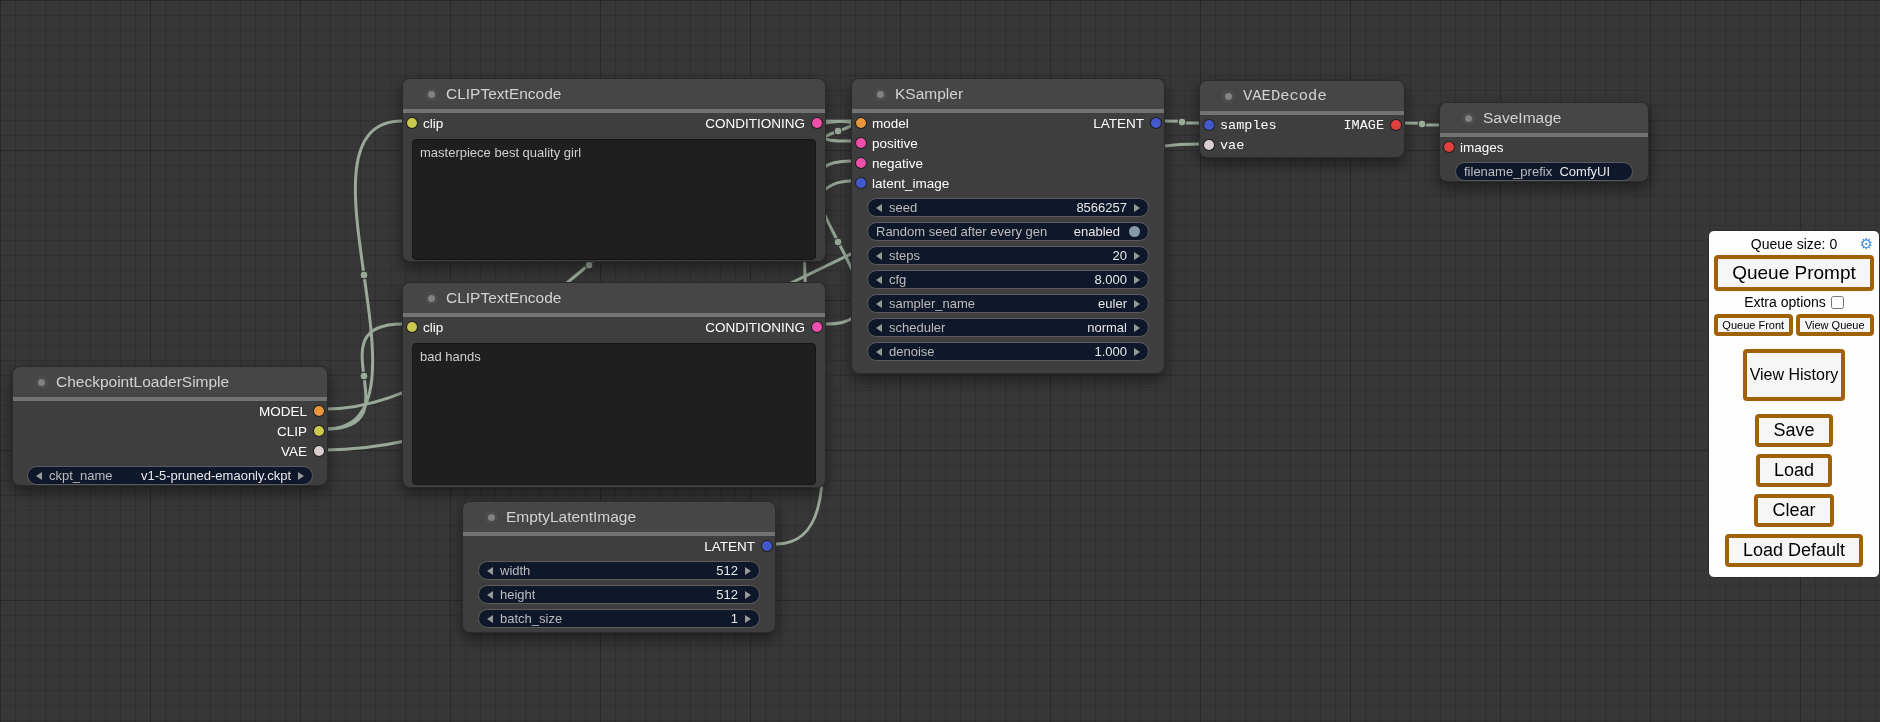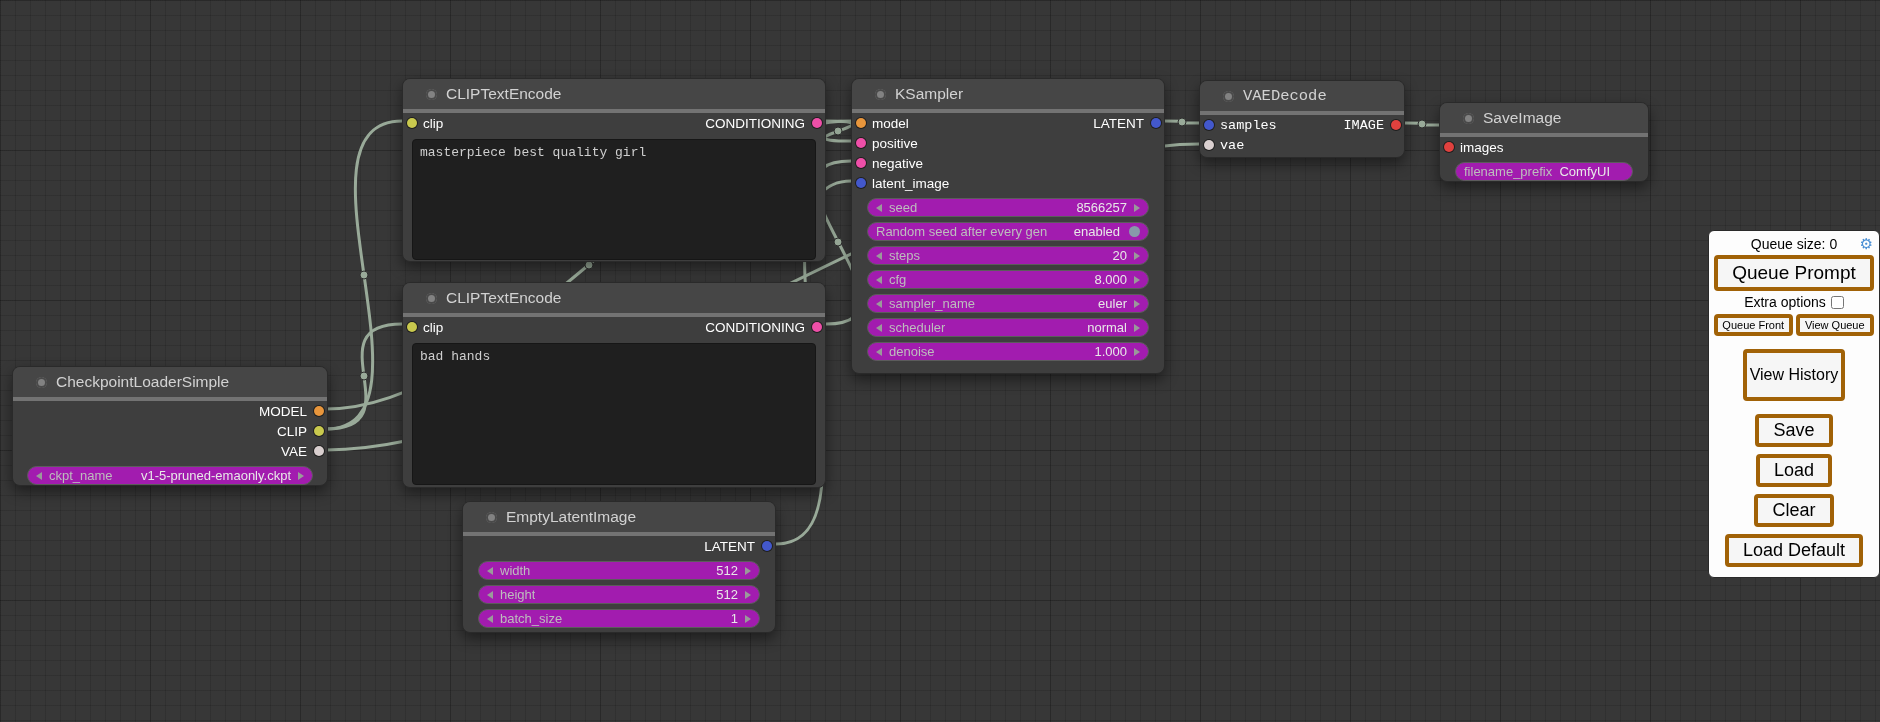--- a/index.html
+++ b/index.html
@@ -39,36 +39,36 @@
   .slot-label{color:#ffffff;font-size:13.5px;white-space:nowrap;}
   .c-model{background:#e8963c;}
   .c-clip{background:#c9c94e;}
   .c-vae{background:#d9cfcf;}
   .c-cond{background:#ee4fa8;}
   .c-latent{background:#4358cc;}
   .c-image{background:#e0413e;}
 
   .widget{
     height:19px;margin:5px 15px 0;box-sizing:border-box;
-    background:#a21caf;border:1px solid #5c5c5c;border-radius:10px;
+    background:#0f172a;border:1px solid #5c5c5c;border-radius:10px;
     display:flex;align-items:center;padding:0 8px;gap:7px;
     font-size:13px;color:#c2c2c2;cursor:pointer;white-space:nowrap;
   }
   .node-checkpoint .widget{margin:5px 14px 0;}
   .wlabel{color:#bdbdbd;overflow:hidden;}
   .wvalue{margin-left:auto;color:#e8e8e8;}
   .arrow{width:0;height:0;border-top:4.5px solid transparent;border-bottom:4.5px solid transparent;flex:0 0 auto;}
   .arrow-left{border-right:6px solid #9a9a9a;}
   .arrow-right{border-left:6px solid #9a9a9a;}
   .toggle-dot{width:11px;height:11px;border-radius:50%;background:#8899aa;flex:0 0 auto;margin-left:2px;}
 
   .prompt-box{
     margin:6px 9px 0;box-sizing:border-box;
     background:#1f1f1f;border:1px solid #161616;border-radius:4px;
-    color:#cfcfcf;font-family:Liberation Mono, monospace;font-size:13px;
+    color:#cfcfcf;font-family:Liberation Sans, sans-serif;font-size:13px;
     padding:5px 7px;white-space:pre-wrap;overflow:hidden;cursor:text;text-align:left;
   }
 
   .menu{
     position:absolute;left:1708px;top:230px;width:172px;z-index:5;box-sizing:border-box;
     background:#fdfdfd;border:1px solid #2a2a2a;border-radius:6px;
     padding:2px 5px 10px;color:#000;text-align:center;
   }
   .menu-header{position:relative;height:21px;display:flex;align-items:center;justify-content:center;font-size:14px;}
   .gear{position:absolute;right:1px;top:0;line-height:21px;color:#4a8fd4;font-size:15px;cursor:pointer;}

